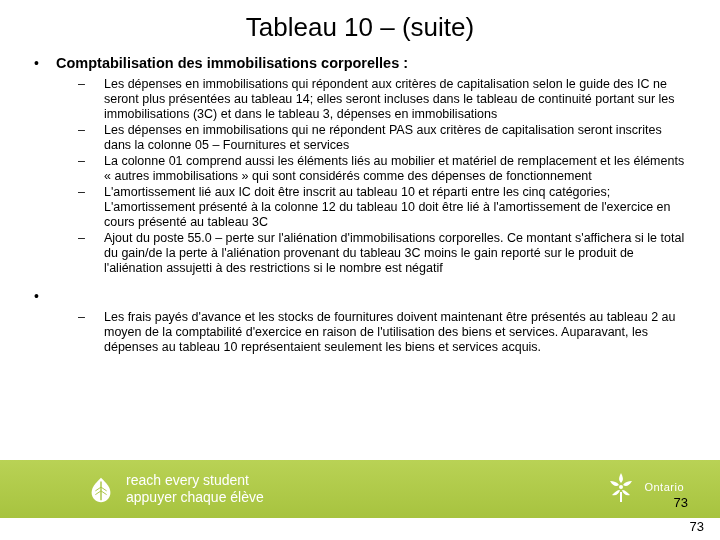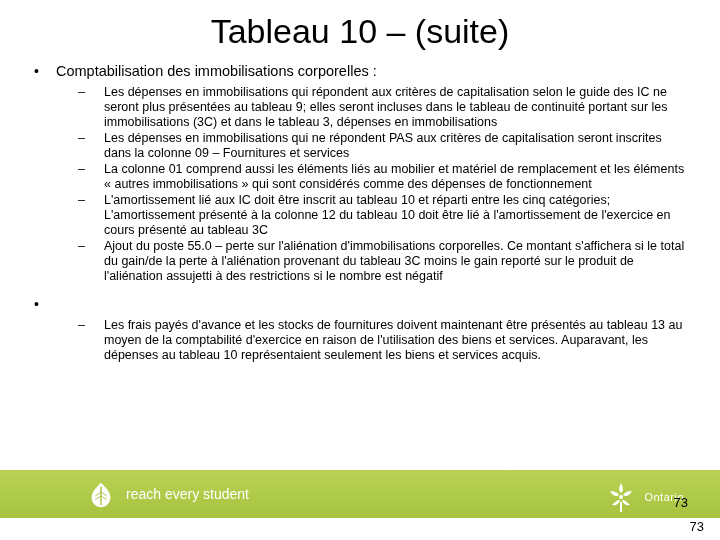--- a/index.html
+++ b/index.html
@@ -10,21 +10,21 @@
     color: #000;
     position: relative;
     overflow: hidden;
   }
   .slide {
     width: 720px; height: 540px;
     position: relative;
   }
   .title {
     text-align: center;
-    font-size: 34px;
+    font-size: 26px;
     font-weight: 400;
     padding-top: 12px;
     padding-bottom: 10px;
   }
   .content {
     padding: 0 34px 0 34px;
   }
   .top-item {
     display: flex;
     align-items: flex-start;
@@ -32,21 +32,21 @@
   }
   .top-bullet {
     width: 22px;
     font-size: 14px;
     line-height: 20px;
     flex: 0 0 22px;
     text-align: left;
   }
   .top-text {
     font-size: 14.5px;
-    font-weight: 400;
+    font-weight: 700;
     line-height: 20px;
   }
   .sub-list {
     margin-left: 44px;
     margin-top: 2px;
     margin-bottom: 10px;
   }
   .sub-item {
     display: flex;
     align-items: flex-start;
@@ -59,21 +59,21 @@
     line-height: 15px;
     text-align: left;
   }
   .sub-text {
     font-size: 12.5px;
     line-height: 15px;
   }
   .footer {
     position: absolute;
     left: 0; bottom: 22px;
-    width: 720px; height: 48px;
+    width: 720px; height: 58px;
     background: linear-gradient(to bottom, #b9d255 0%, #a7c33f 100%);
     display: flex;
     align-items: center;
   }
   .footer-left {
     display: flex;
     align-items: center;
     gap: 10px;
     padding-left: 86px;
   }
@@ -129,25 +129,25 @@
 
   <div class="content">
 
     <div class="top-item">
       <div class="top-bullet">•</div>
       <div class="top-text">Comptabilisation des immobilisations corporelles :</div>
     </div>
     <div class="sub-list">
       <div class="sub-item">
         <div class="sub-bullet">–</div>
-        <div class="sub-text">Les dépenses en immobilisations qui répondent aux critères de capitalisation selon le guide des IC ne seront plus présentées au tableau 9; elles seront incluses dans le tableau de continuité portant sur les immobilisations (3C) et dans le tableau 3, dépenses en immobilisations</div>
-      </div>
-      <div class="sub-item">
-        <div class="sub-bullet">–</div>
-        <div class="sub-text">Les dépenses en immobilisations qui ne répondent PAS aux critères de capitalisation seront inscrites dans la colonne 09 – Fournitures et services</div>
+        <div class="sub-text">Les dépenses en immobilisations qui répondent aux critères de capitalisation selon le guide des IC ne seront plus présentées au tableau 14; elles seront incluses dans le tableau de continuité portant sur les immobilisations (3C) et dans le tableau 3, dépenses en immobilisations</div>
+      </div>
+      <div class="sub-item">
+        <div class="sub-bullet">–</div>
+        <div class="sub-text">Les dépenses en immobilisations qui ne répondent PAS aux critères de capitalisation seront inscrites dans la colonne 05 – Fournitures et services</div>
       </div>
       <div class="sub-item">
         <div class="sub-bullet">–</div>
         <div class="sub-text">La colonne 01 comprend aussi les éléments liés au mobilier et matériel de remplacement et les éléments « autres immobilisations » qui sont considérés comme des dépenses de fonctionnement</div>
       </div>
       <div class="sub-item">
         <div class="sub-bullet">–</div>
         <div class="sub-text">L'amortissement lié aux IC doit être inscrit au tableau 10 et réparti entre les cinq catégories; L'amortissement présenté à la colonne 12 du tableau 10 doit être lié à l'amortissement de l'exercice en cours présenté au tableau 3C</div>
       </div>
       <div class="sub-item">
@@ -155,37 +155,38 @@
         <div class="sub-text">Ajout du poste 55.0 – perte sur l'aliénation d'immobilisations corporelles. Ce montant s'affichera si le total du gain/de la perte à l'aliénation provenant du tableau 3C moins le gain reporté sur le produit de l'aliénation assujetti à des restrictions si le nombre est négatif</div>
       </div>
     </div>
 
     <div class="top-item">
       <div class="top-bullet">•</div>
     </div>
     <div class="sub-list">
       <div class="sub-item">
         <div class="sub-bullet">–</div>
-        <div class="sub-text">Les frais payés d'avance et les stocks de fournitures doivent maintenant être présentés au tableau 13 au moyen de la comptabilité d'exercice en raison de l'utilisation des biens et services. Auparavant, les dépenses au tableau 10 représentaient seulement les biens et services acquis.</div>
+        <div class="sub-text">Les frais payés d'avance et les stocks de fournitures doivent maintenant être présentés au tableau 2 au moyen de la comptabilité d'exercice en raison de l'utilisation des biens et services. Auparavant, les dépenses au tableau 10 représentaient seulement les biens et services acquis.</div>
       </div>
     </div>
 
   </div>
 
   <div class="footer">
     <div class="footer-left">
       <div class="leaf">
         <svg viewBox="0 0 32 32">
           <path d="M16 4 C10 10 6 14 6 20 C6 26 11 30 16 30 C21 30 26 26 26 20 C26 14 22 10 16 4 Z" fill="#fff"></path>
           <path d="M16 8 L16 28" stroke="#a7c33f" stroke-width="1.5"></path>
           <path d="M16 14 L10 18 M16 18 L10 22 M16 14 L22 18 M16 18 L22 22" stroke="#a7c33f" stroke-width="1"></path>
         </svg>
       </div>
       <div class="reach">
         <span class="en">reach every student</span>
+        <span class="fr">appuyer chaque élève</span>
       </div>
     </div>
     <div class="ontario">
       <div class="ontario-logo">
         <svg viewBox="0 0 34 34">
           <g fill="#fff">
             <path d="M17 3 C15 7 14 10 17 13 C20 10 19 7 17 3 Z"></path>
             <path d="M28 11 C24 11 21 12 19 15 C22 17 25 16 28 11 Z"></path>
             <path d="M26 25 C23 22 21 20 18 20 C19 24 22 26 26 25 Z"></path>
             <path d="M8 25 C11 22 13 20 16 20 C15 24 12 26 8 25 Z"></path>

